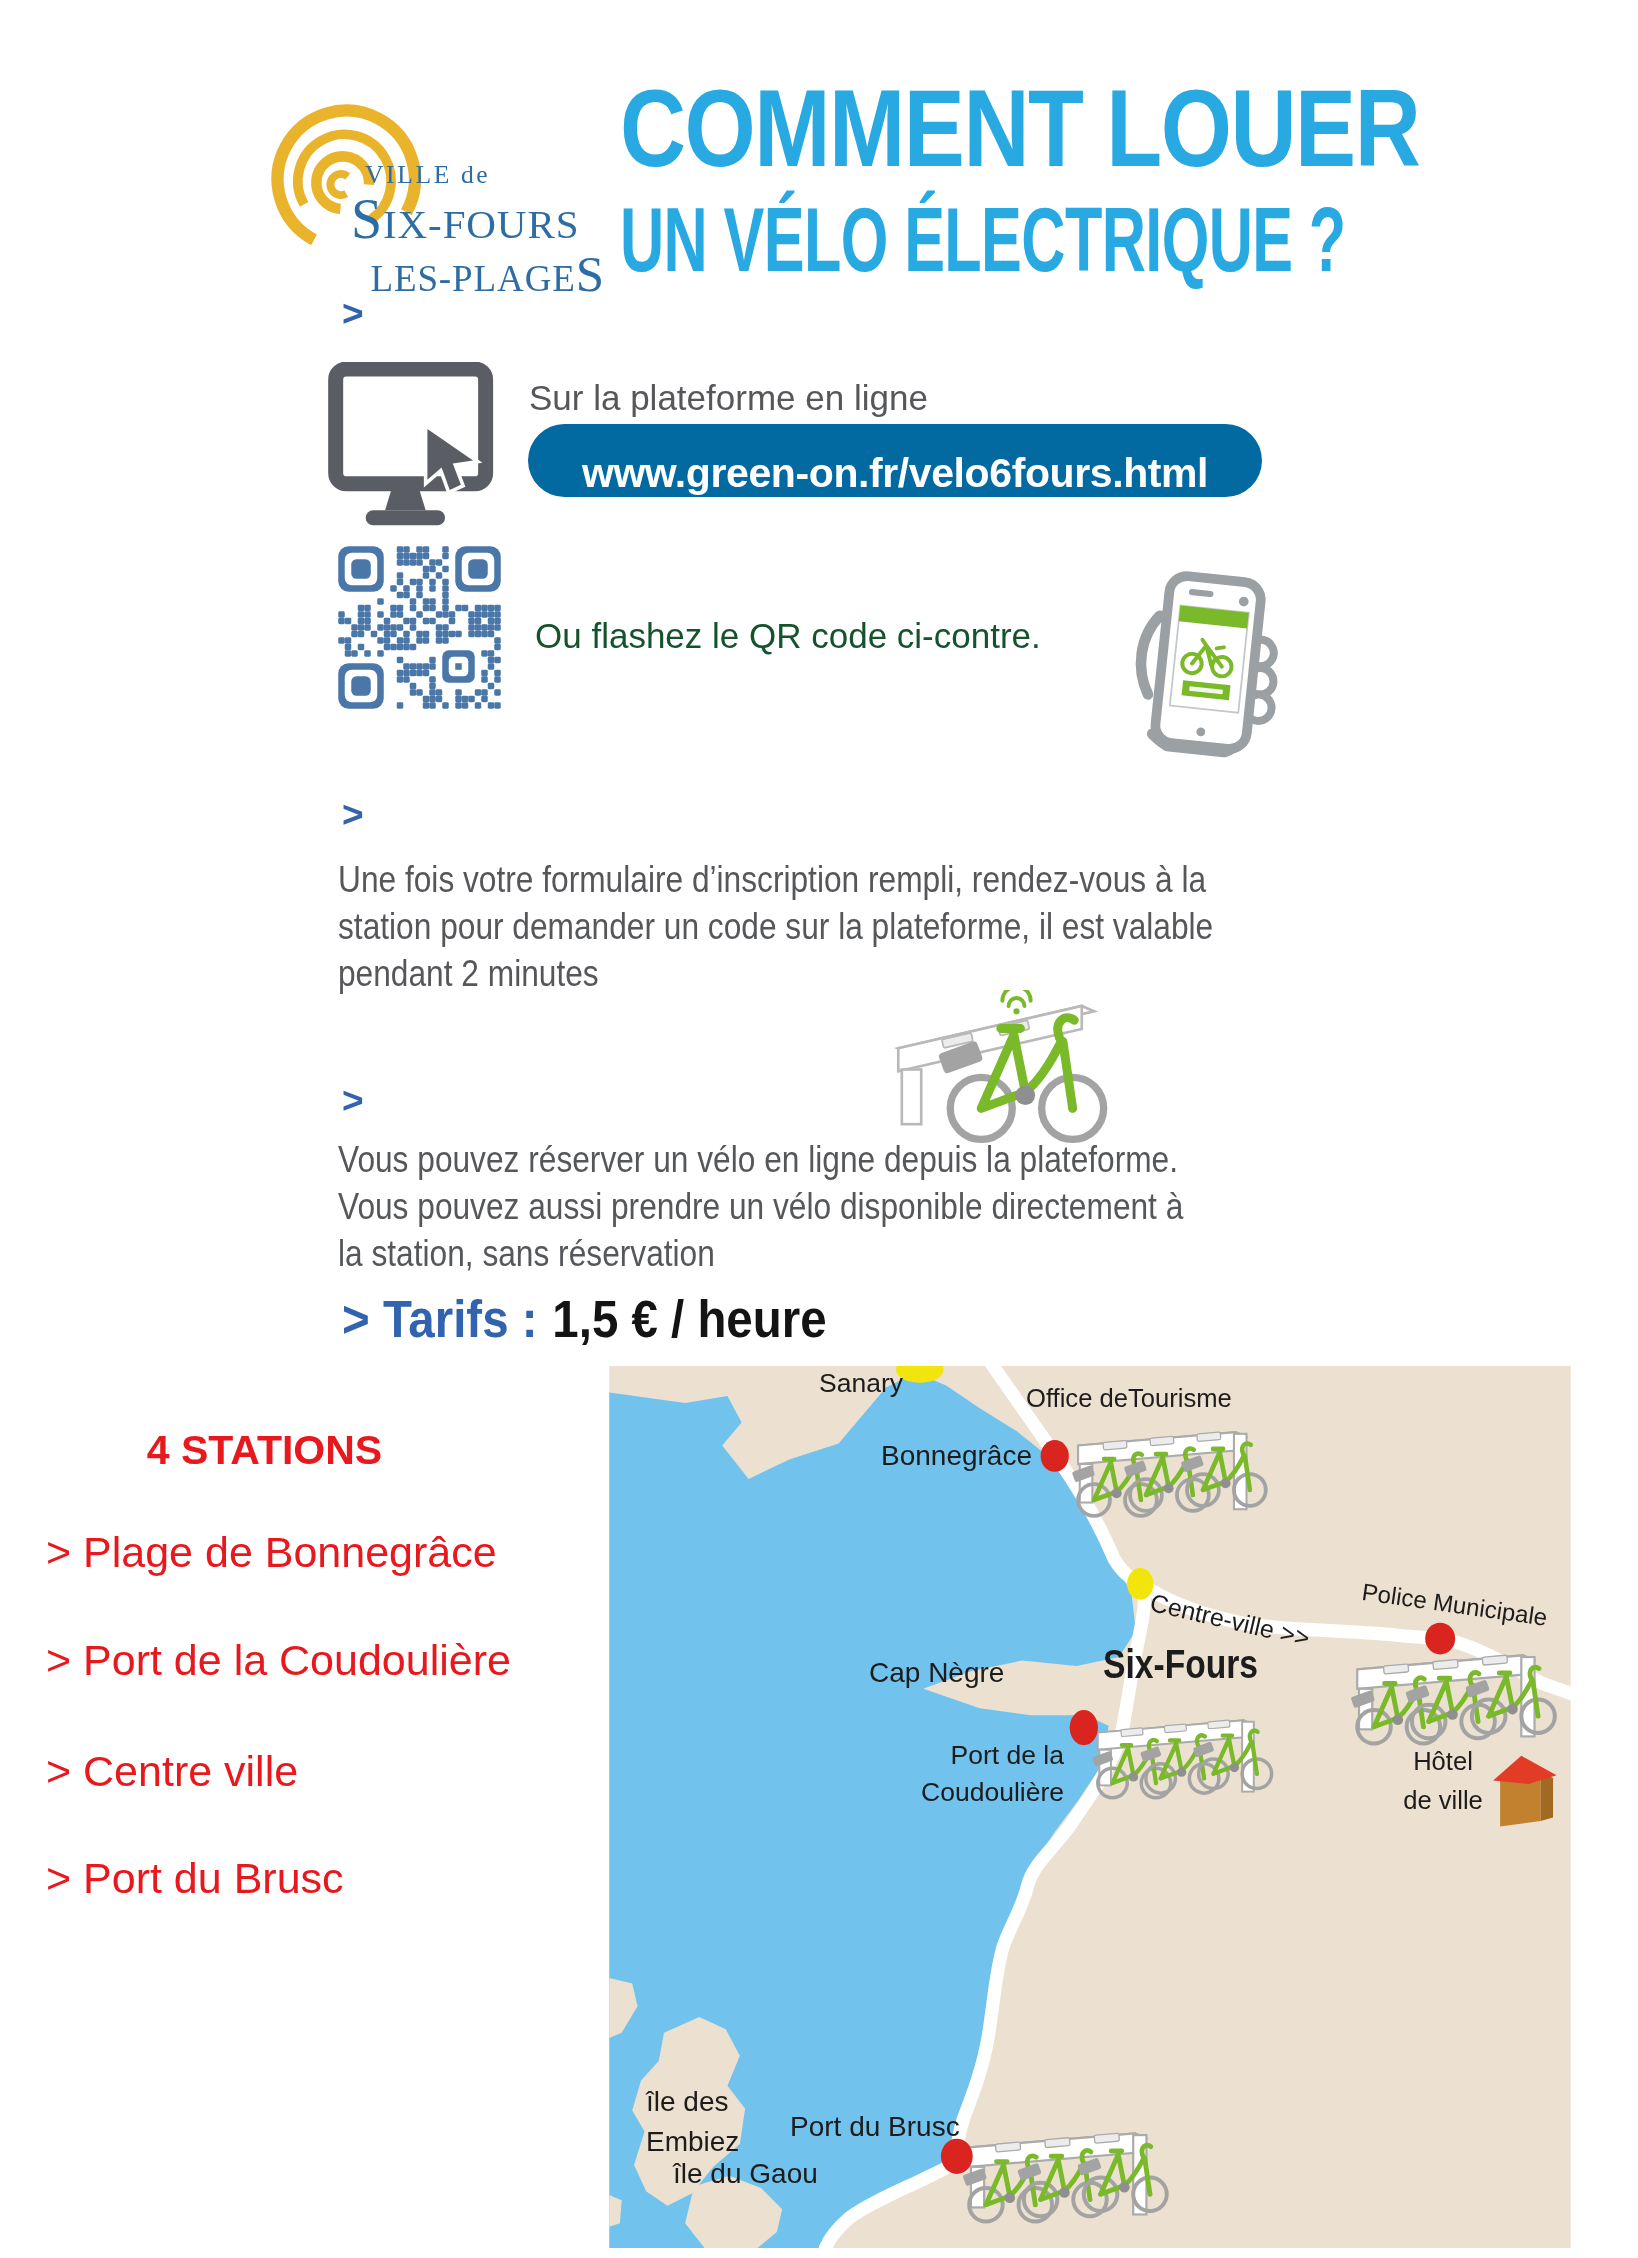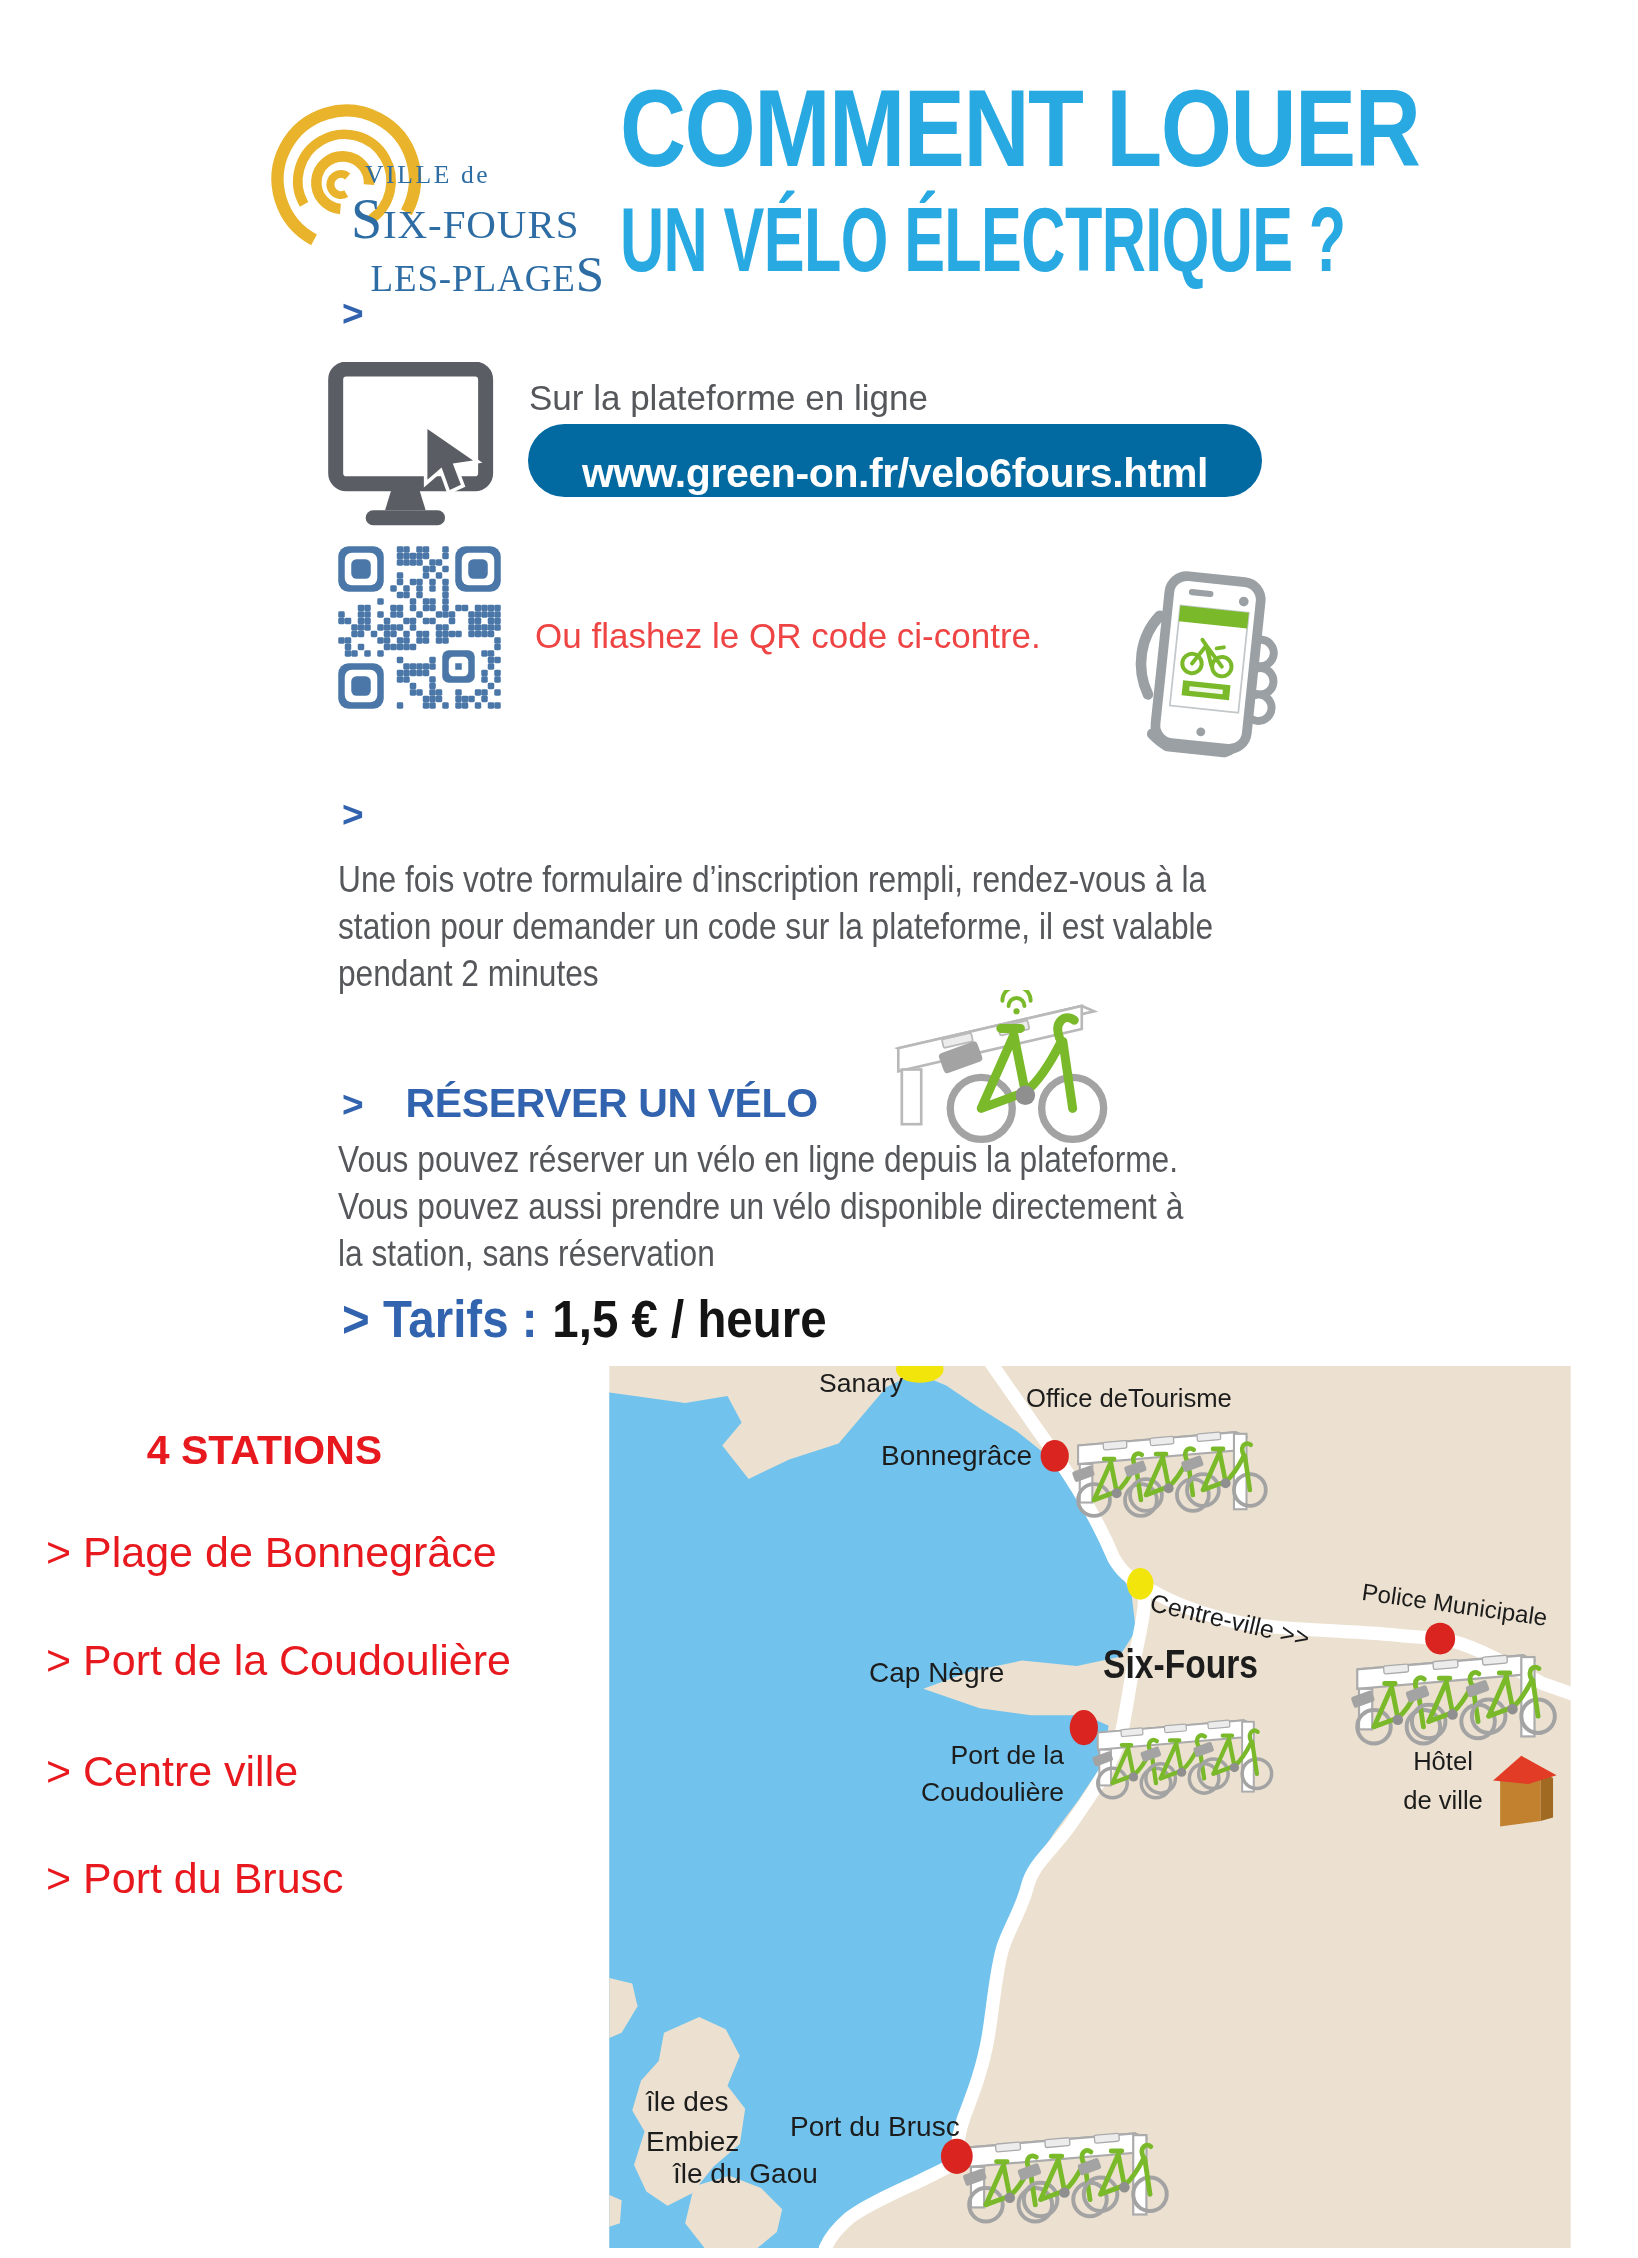--- a/index.html
+++ b/index.html
@@ -25,21 +25,21 @@
   .sec-head{position:absolute;left:342px;display:flex;align-items:baseline;gap:42px;
             color:#3263ae;font-weight:700;white-space:nowrap;}
   .sec-head .arrow{font-size:37px;}
   .sec-head .label{font-size:41px;letter-spacing:-0.4px;}
 
   
   .para{position:absolute;left:338px;color:#55575b;font-size:36px;line-height:47px;
         white-space:nowrap;transform:scaleX(0.88);transform-origin:left top;}
 
   .platform-text{position:absolute;left:529px;top:378px;color:#55575b;font-size:35px;white-space:nowrap;}
-  .qr-caption{position:absolute;left:535px;top:616px;color:#ef4444;font-size:35px;white-space:nowrap;}
+  .qr-caption{position:absolute;left:535px;top:616px;color:#14532d;font-size:35px;white-space:nowrap;}
 
   .pill{position:absolute;left:528px;top:424px;width:734px;height:73px;border-radius:37px;
         background:#0369a1;color:#ffffff;font-weight:700;font-size:41px;
         display:flex;align-items:flex-end;justify-content:center;white-space:nowrap;letter-spacing:-0.4px;}
 
   .tarifs{position:absolute;left:342px;top:1290px;display:flex;align-items:baseline;gap:16px;
           white-space:nowrap;transform:scaleX(0.93);transform-origin:left top;}
   .tarifs .t-label{color:#3263ae;font-size:51px;font-weight:700;}
   .tarifs .t-value{color:#141414;font-size:51px;font-weight:700;}
 
@@ -360,21 +360,20 @@
       <rect x="56" y="52" width="34" height="10" rx="2" transform="rotate(-13 73 57)"></rect>
       <rect x="120" y="38" width="34" height="10" rx="2" transform="rotate(-13 137 43)"></rect>
     </g>
     <path d="M 124,12 A 16,16 0 0 1 156,12 M 131,18 A 9,9 0 0 1 149,18" fill="none" stroke="#7ab929" stroke-width="4.5" stroke-linecap="round"></path>
     <circle cx="140" cy="24" r="3.5" fill="#7ab929"></circle>
     <use href="#bike" transform="translate(150,110) scale(1.85)"></use>
   </svg>
 
   <div class="sec-head" style="top:1080px;">
     <span class="arrow">&gt;</span>
-    <span class="label">RÉSERVER UN VÉLO</span>
   </div>
   <div class="para" style="top:1136px;">
     <div>Vous pouvez réserver un vélo en ligne depuis la plateforme.</div>
     <div>Vous pouvez aussi prendre un vélo disponible directement à</div>
     <div>la station, sans réservation</div>
   </div>
 
   <div class="tarifs">
     <span class="t-label">&gt; Tarifs :</span>
     <span class="t-value">1,5 € / heure</span>

